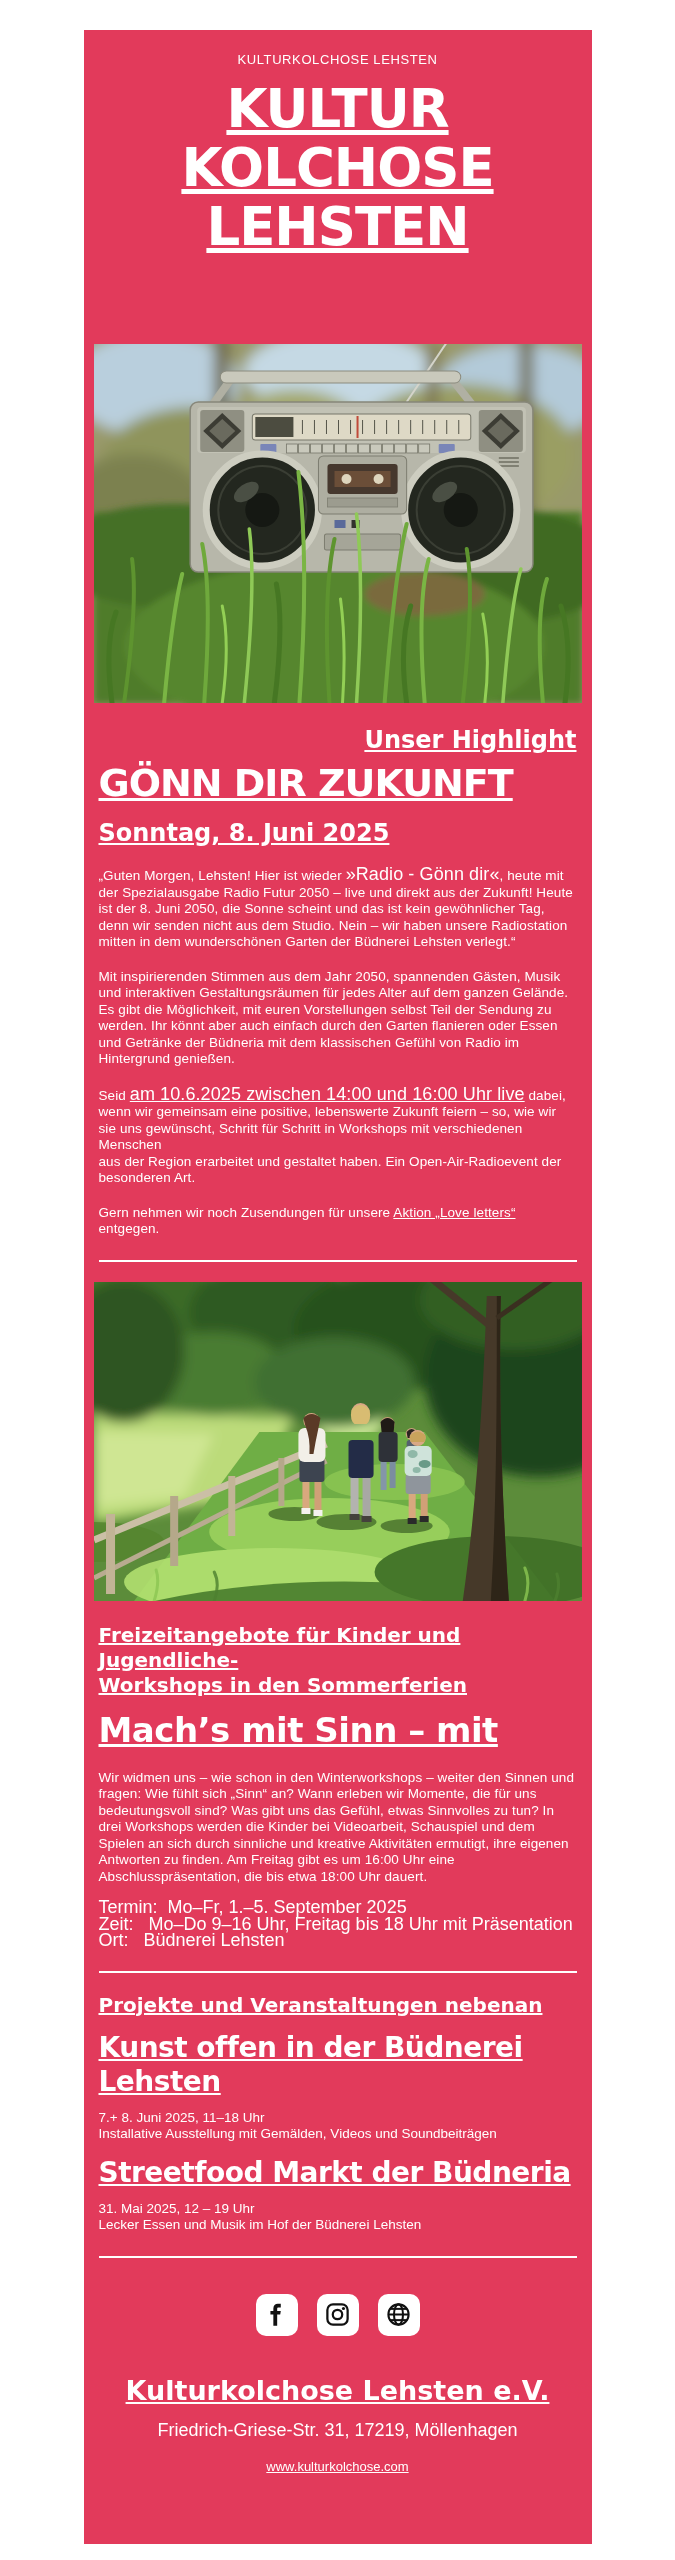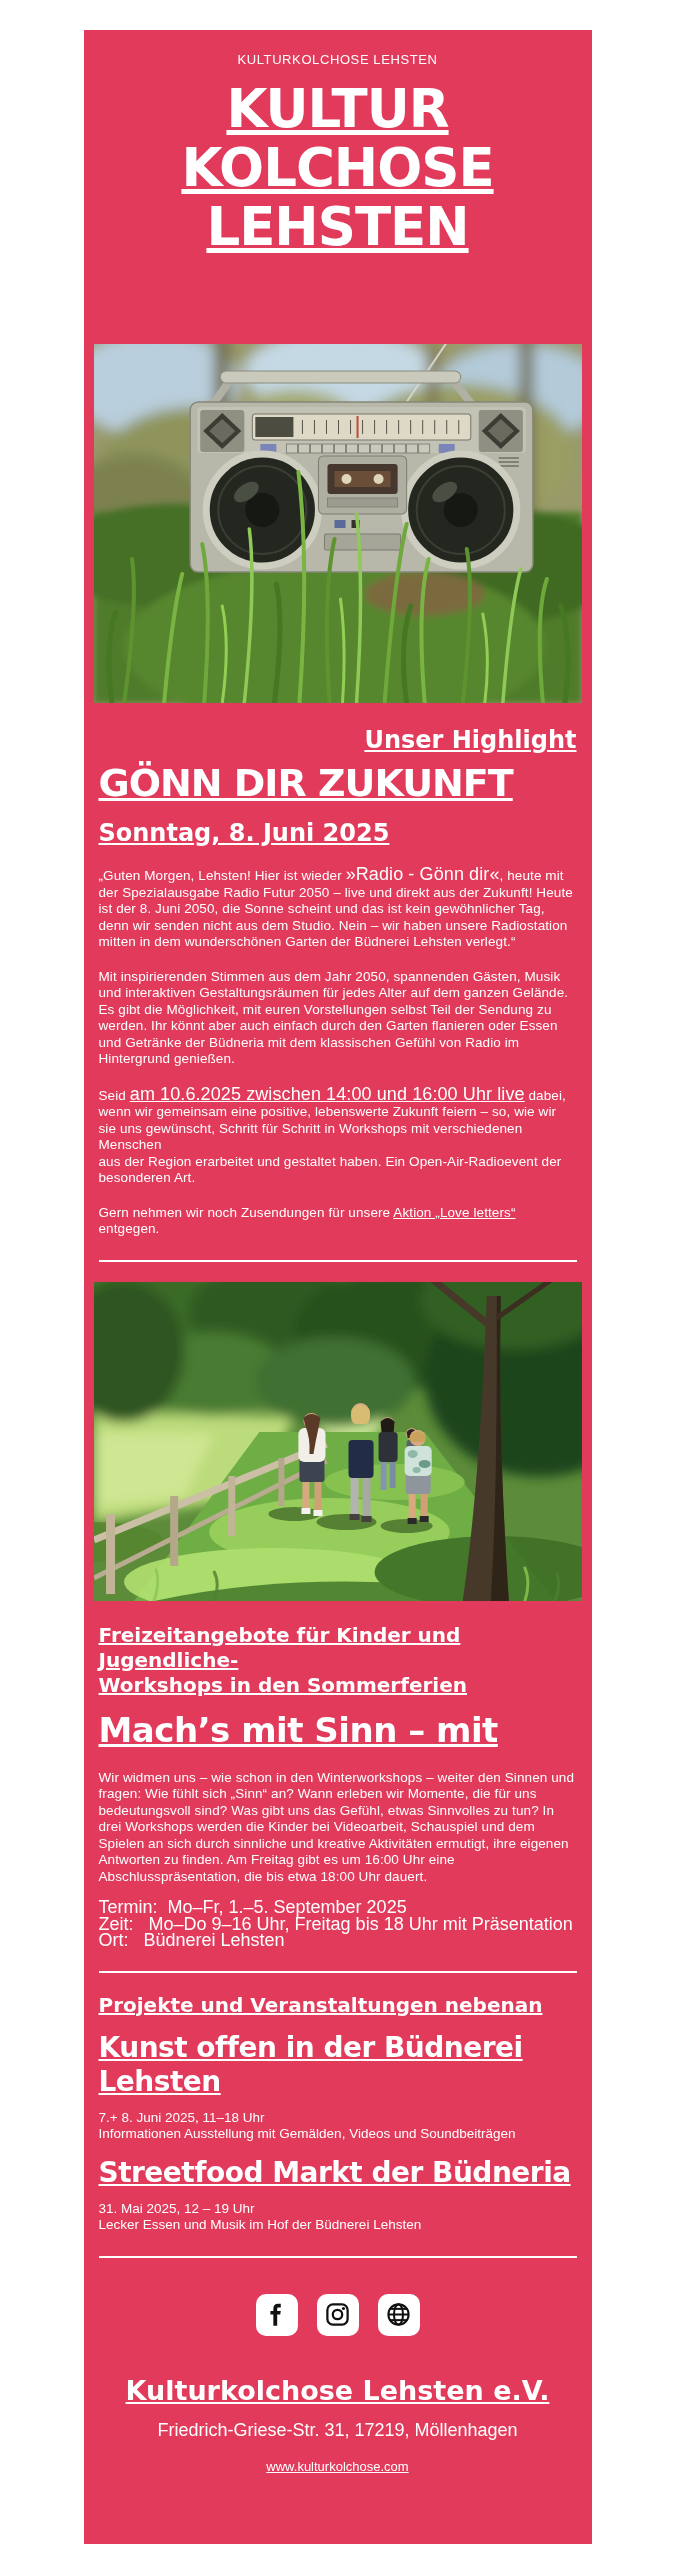--- a/index.html
+++ b/index.html
@@ -320,21 +320,21 @@
         <div class="detail-line">Zeit:   Mo–Do 9–16 Uhr, Freitag bis 18 Uhr mit Präsentation</div>
         <div class="detail-line">Ort:   Büdnerei Lehsten</div>
       </div>
 
 
       <hr class="rule">
 
       <div class="e-kicker hf">Projekte und Veranstaltungen nebenan</div>
 
       <div class="e-title hf">Kunst offen in der Büdnerei Lehsten</div>
-      <div class="e-meta"><span>7.+ 8. Juni 2025, 11–18 Uhr</span><br><span>Informationen Ausstellung mit Gemälden, Videos und Soundbeiträgen</span></div>
+      <div class="e-meta"><span>7.+ 8. Juni 2025, 11–18 Uhr</span><br><span>Installative Ausstellung mit Gemälden, Videos und Soundbeiträgen</span></div>
 
       <div class="e-title hf">Streetfood Markt der Büdneria</div>
       <div class="e-meta"><span>31. Mai 2025, 12 – 19 Uhr</span><br><span>Lecker Essen und Musik im Hof der Büdnerei Lehsten</span></div>
 
       <hr class="rule">
     </div>
 
     <div class="social-row">
       <div class="social-btn">
         <svg viewBox="0 0 24 24" fill="#111111">

